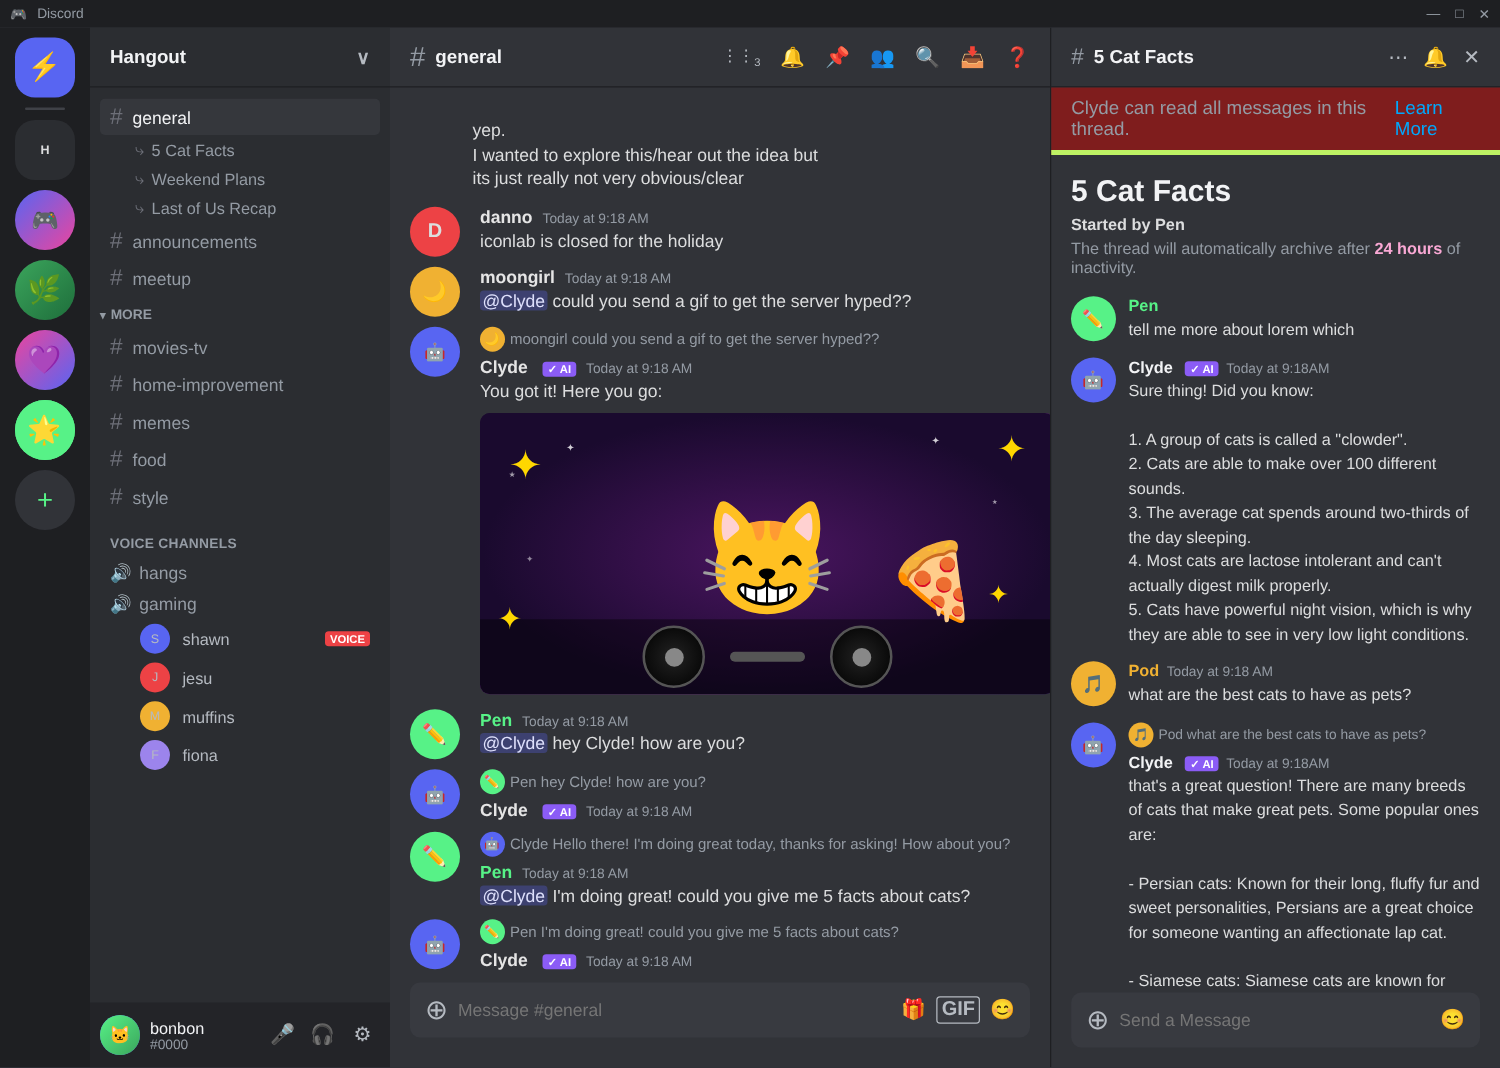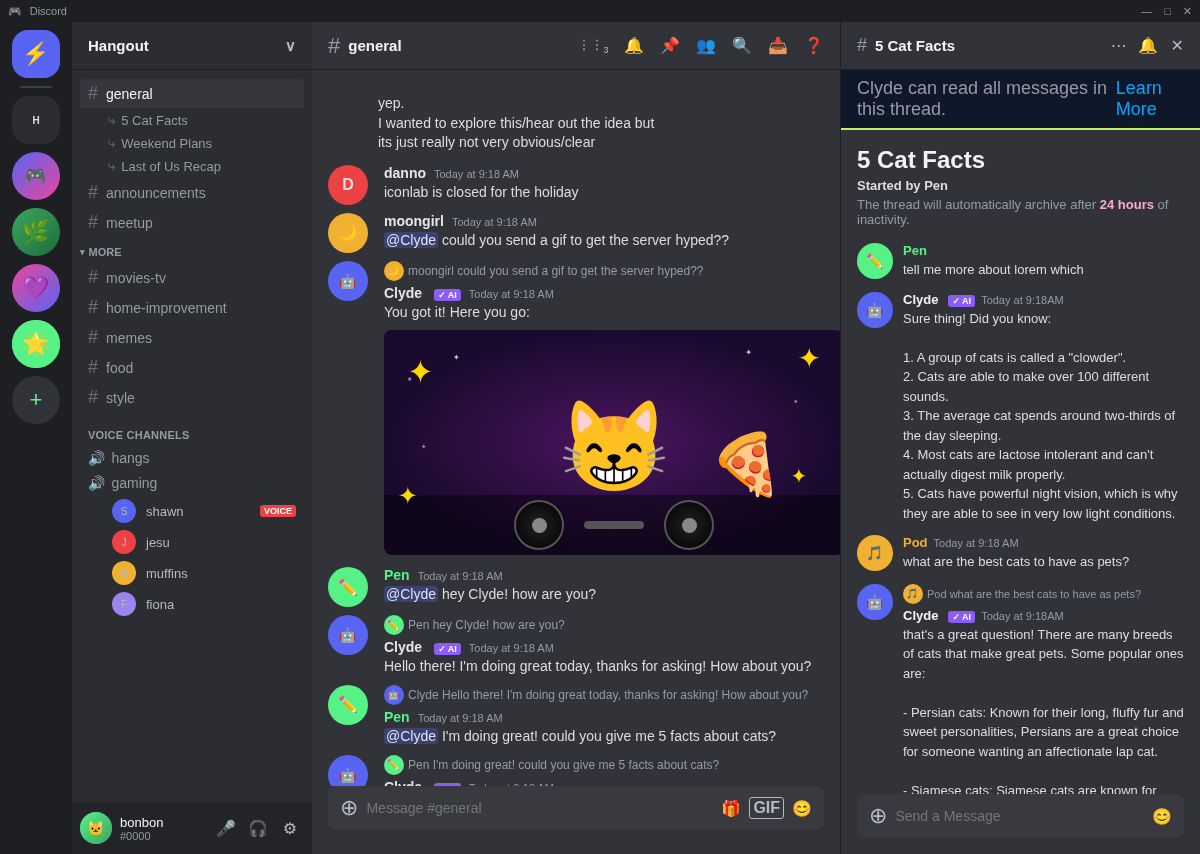--- a/index.html
+++ b/index.html
@@ -77,21 +77,21 @@
     .input-action-icon { color: #b5bac1; cursor: pointer; font-size: 16px; }
     
     
     .thread-panel { width: 360px; background: #313338; border-left: 1px solid #1e1f22; display: flex; flex-direction: column; flex-shrink: 0; }
     .thread-header { height: 48px; display: flex; align-items: center; padding: 0 16px; border-bottom: 1px solid #1e1f22; gap: 8px; }
     .thread-header-hash { color: #949ba4; font-size: 18px; }
     .thread-header-title { font-weight: 600; font-size: 15px; color: #f2f3f5; }
     .thread-header-actions { margin-left: auto; display: flex; gap: 12px; }
     .thread-header-icon { color: #b5bac1; cursor: pointer; font-size: 16px; }
     
-    .thread-info-bar { padding: 8px 16px; background: #0f172a; font-size: 18px; color: #949ba4; border-bottom: 2px solid #bef264; display: flex; align-items: center; gap: 4px; }
+    .thread-info-bar { padding: 8px 16px; background: #7f1d1d; font-size: 15px; color: #949ba4; border-bottom: 4px solid #bef264; display: flex; align-items: center; gap: 4px; }
     .thread-info-bar a { color: #00a8fc; cursor: pointer; }
     
     .thread-messages { flex: 1; overflow-y: auto; padding: 16px; }
     .thread-title-section { margin-bottom: 16px; }
     .thread-main-title { font-size: 24px; font-weight: 700; color: #f2f3f5; margin-bottom: 4px; }
     .thread-meta { font-size: 13px; color: #949ba4; }
     .thread-meta span { font-weight: 600; color: #dcddde; }
     .thread-archive-note { font-size: 13px; color: #949ba4; margin-top: 4px; }
     .thread-archive-note strong { color: #f9a8d4; }
     
@@ -378,21 +378,20 @@
         <div class="message-content">
           <div style="font-size:12px;color:#949ba4;margin-bottom:4px;display:flex;align-items:center;gap:4px;">
             <span class="small-avatar pen">✏️</span>
             <span>Pen hey Clyde! how are you?</span>
           </div>
           <div class="message-header">
             <span class="message-author">Clyde</span>
             <span class="ai-badge">✓ AI</span>
             <span class="message-time">Today at 9:18 AM</span>
           </div>
-          <div class="message-text">Hello there! I'm doing great today, thanks for asking! How about you?</div>
         </div>
       </div>
 
       <div class="message-group">
         <div class="avatar pen">✏️</div>
         <div class="message-content">
           <div style="font-size:12px;color:#949ba4;margin-bottom:4px;display:flex;align-items:center;gap:4px;">
             <span class="small-avatar clyde">🤖</span>
             <span>Clyde Hello there! I'm doing great today, thanks for asking! How about you?</span>
           </div>

